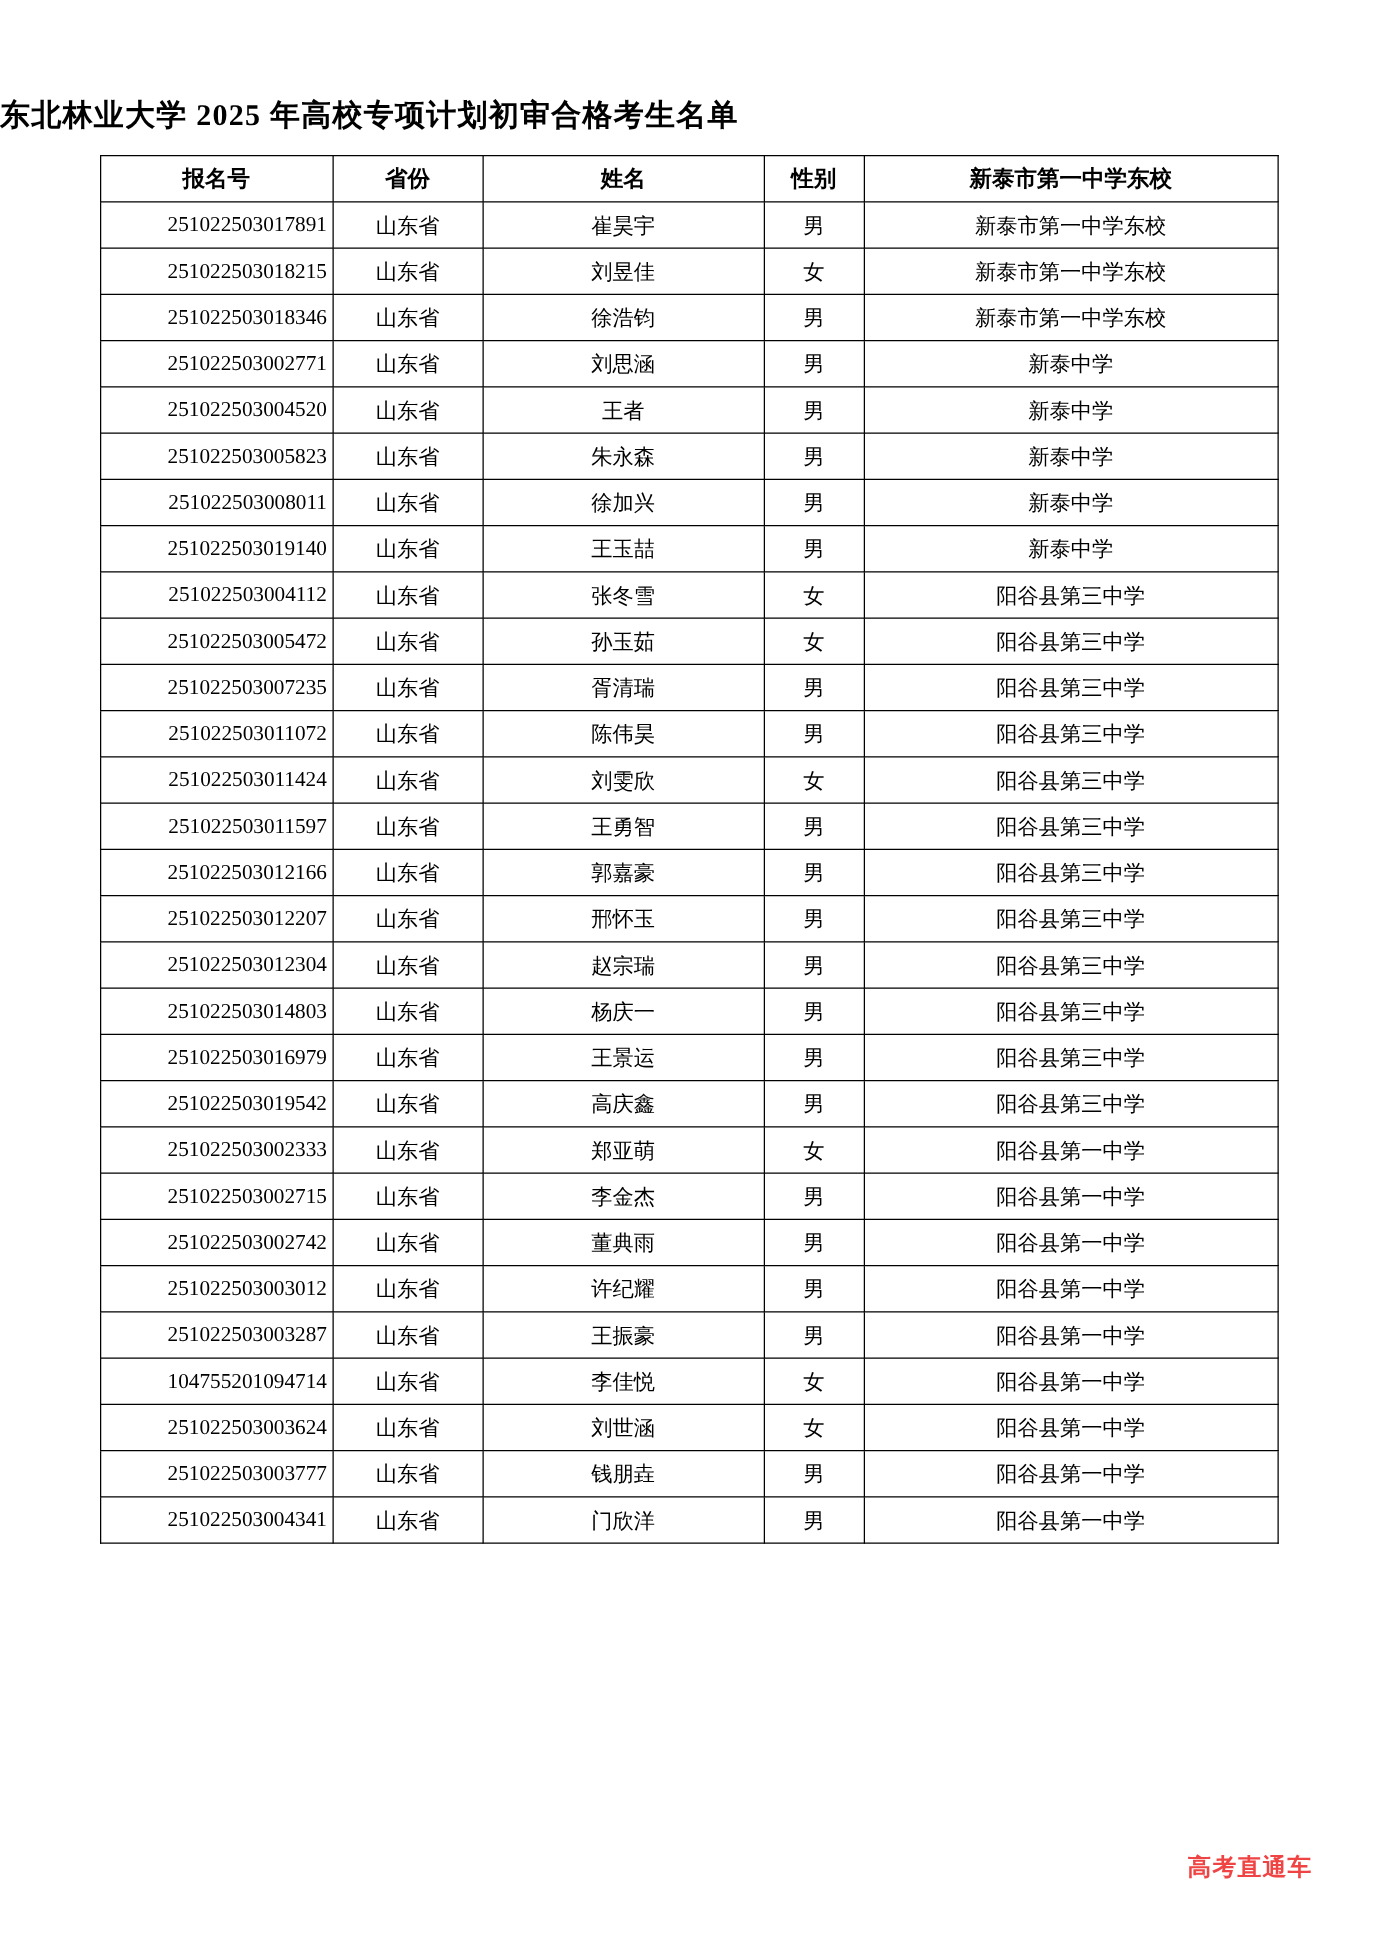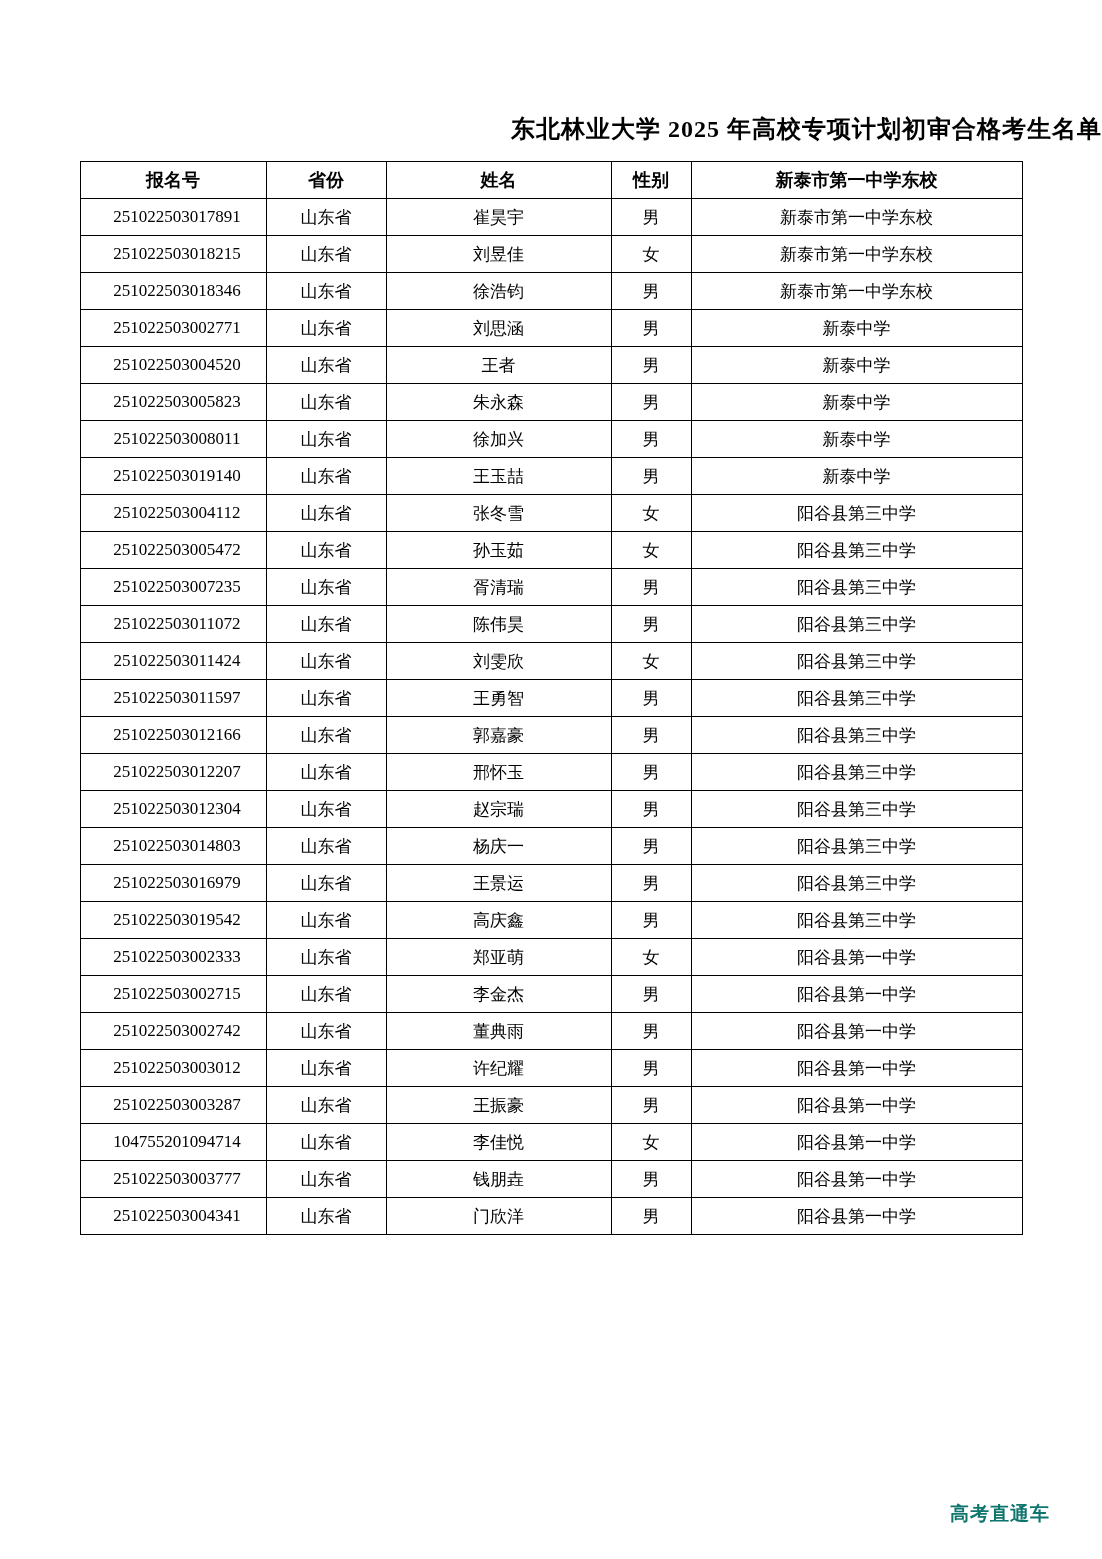--- a/index.html
+++ b/index.html
@@ -5,22 +5,22 @@
   * { margin: 0; padding: 0; box-sizing: border-box; }
   html, body { background: #ffffff; }
   body {
     width: 1102px;
     height: 1559px;
     position: relative;
     font-family: "Liberation Serif", "DejaVu Serif", serif;
     color: #000000;
   }
   .page-title {
-    padding-top: 113px;
-    text-align: right;
+    padding-top: 76px;
+    text-align: left;
     font-size: 24px;
     font-weight: bold;
     letter-spacing: 1px;
   }
   table.candidates {
     border-collapse: collapse;
     table-layout: fixed;
     width: 942px;
     margin: 16px auto 0 auto;
   }
@@ -38,31 +38,31 @@
     vertical-align: middle;
     padding: 0 4px;
     overflow: hidden;
     white-space: nowrap;
   }
   table.candidates th {
     font-weight: bold;
     font-size: 18px;
   }
   table.candidates td.col-regno {
-    text-align: center;
+    text-align: right;
     padding-left: 12px;
     font-size: 17px;
   }
   .watermark {
     position: absolute;
     right: 52px;
-    bottom: 32px;
+    bottom: 52px;
     font-size: 19px;
     font-weight: bold;
-    color: #0f766e;
+    color: #ef4444;
     font-family: "Liberation Sans", "DejaVu Sans", sans-serif;
     letter-spacing: 1px;
   }
 </style>
 </head>
 <body>
 
 <div class="page-title">东北林业大学 2025 年高校专项计划初审合格考生名单</div>
 
 <table class="candidates">
@@ -259,20 +259,27 @@
         <td>阳谷县第一中学</td>
       </tr>
       <tr>
         <td class="col-regno">104755201094714</td>
         <td>山东省</td>
         <td>李佳悦</td>
         <td>女</td>
         <td>阳谷县第一中学</td>
       </tr>
       <tr>
+        <td class="col-regno">251022503003624</td>
+        <td>山东省</td>
+        <td>刘世涵</td>
+        <td>女</td>
+        <td>阳谷县第一中学</td>
+      </tr>
+      <tr>
         <td class="col-regno">251022503003777</td>
         <td>山东省</td>
         <td>钱朋垚</td>
         <td>男</td>
         <td>阳谷县第一中学</td>
       </tr>
       <tr>
         <td class="col-regno">251022503004341</td>
         <td>山东省</td>
         <td>门欣洋</td>

